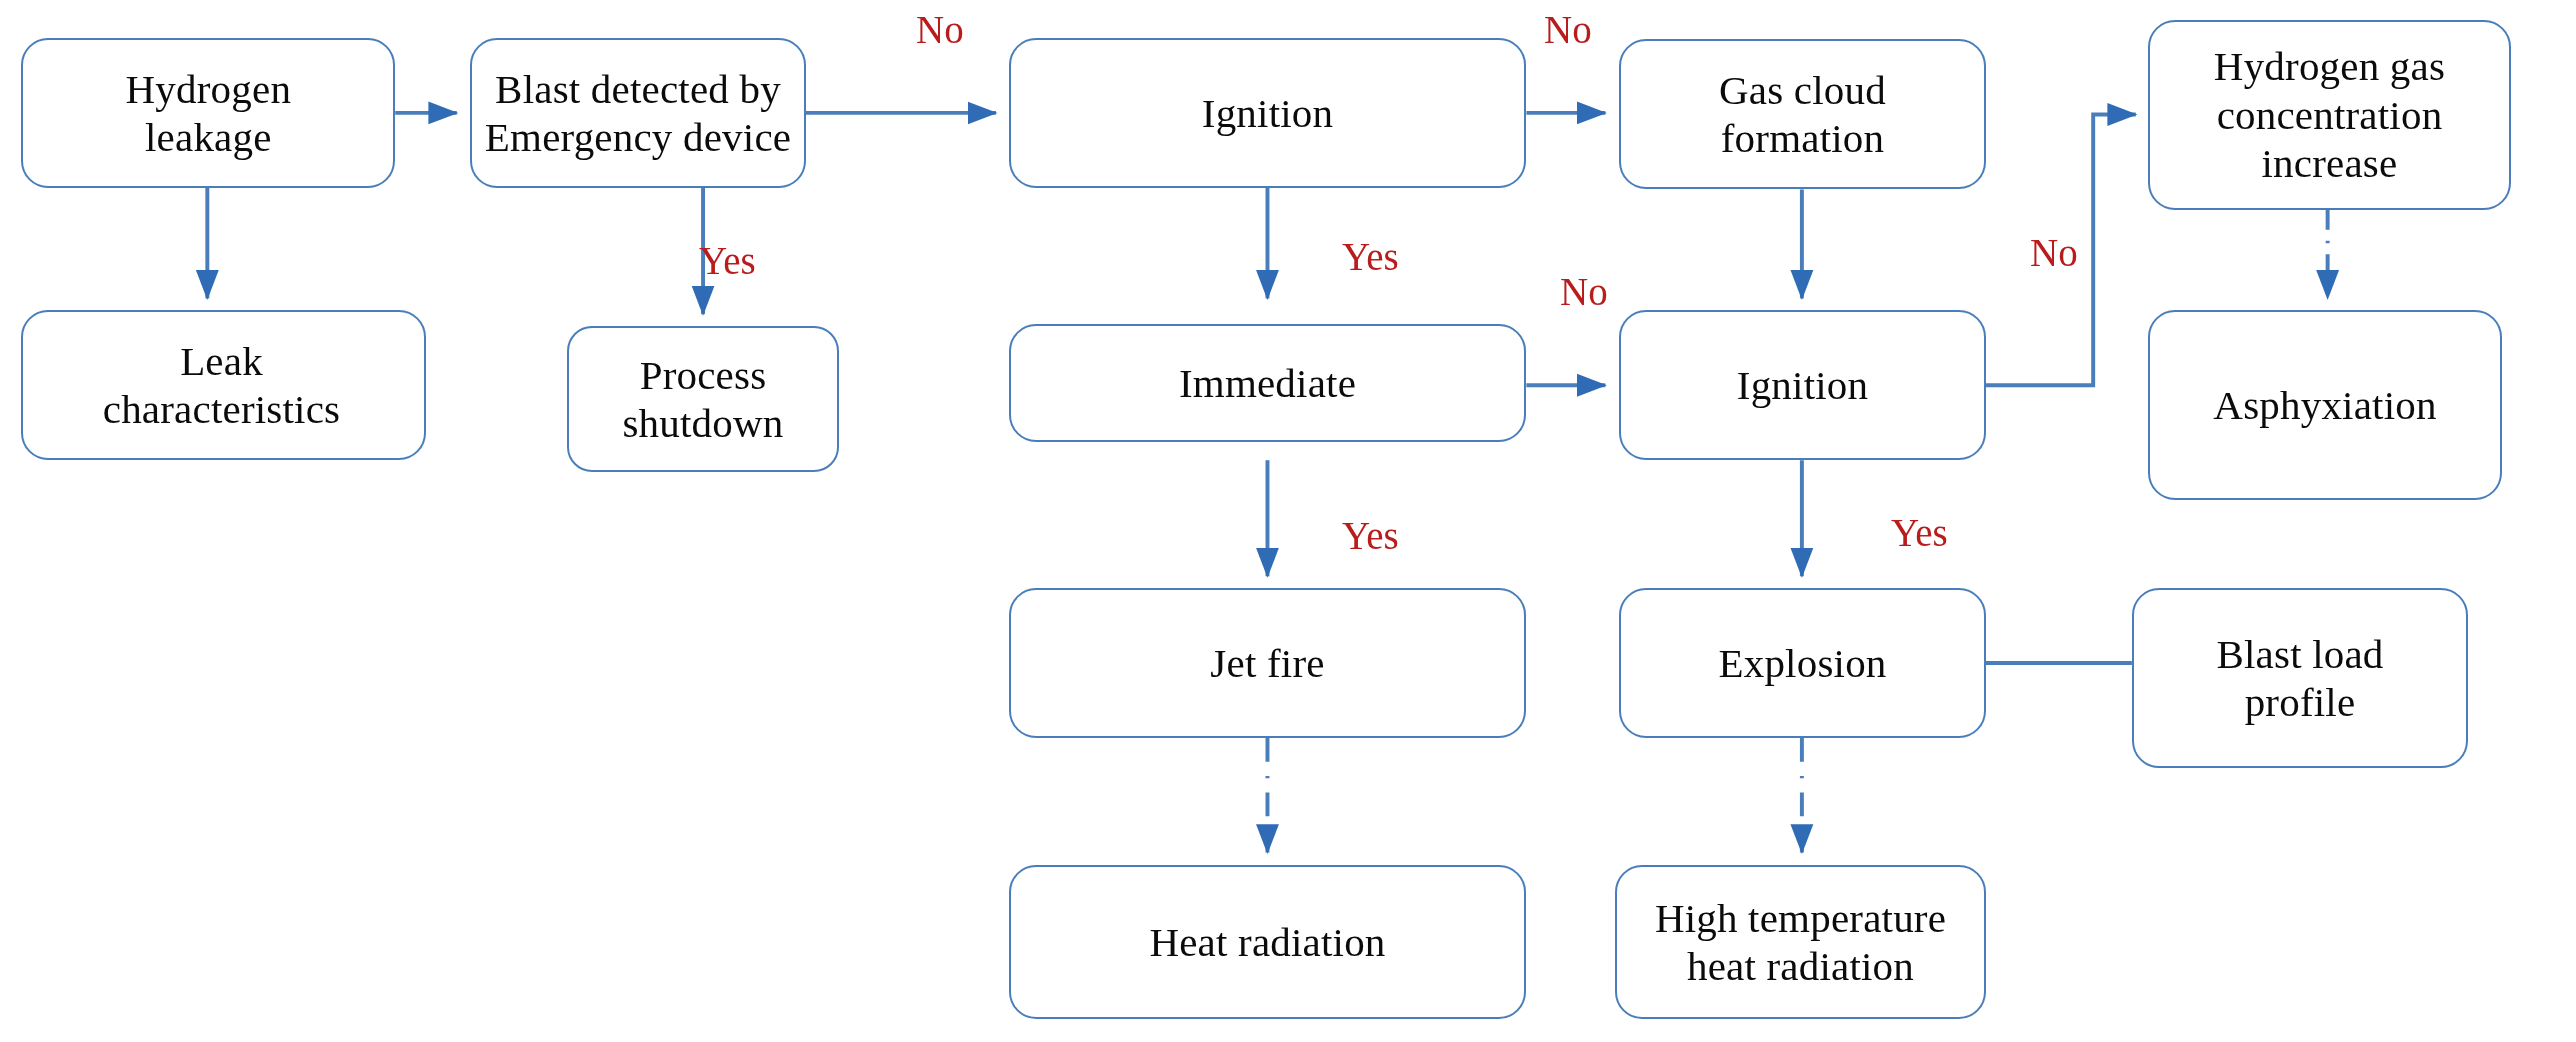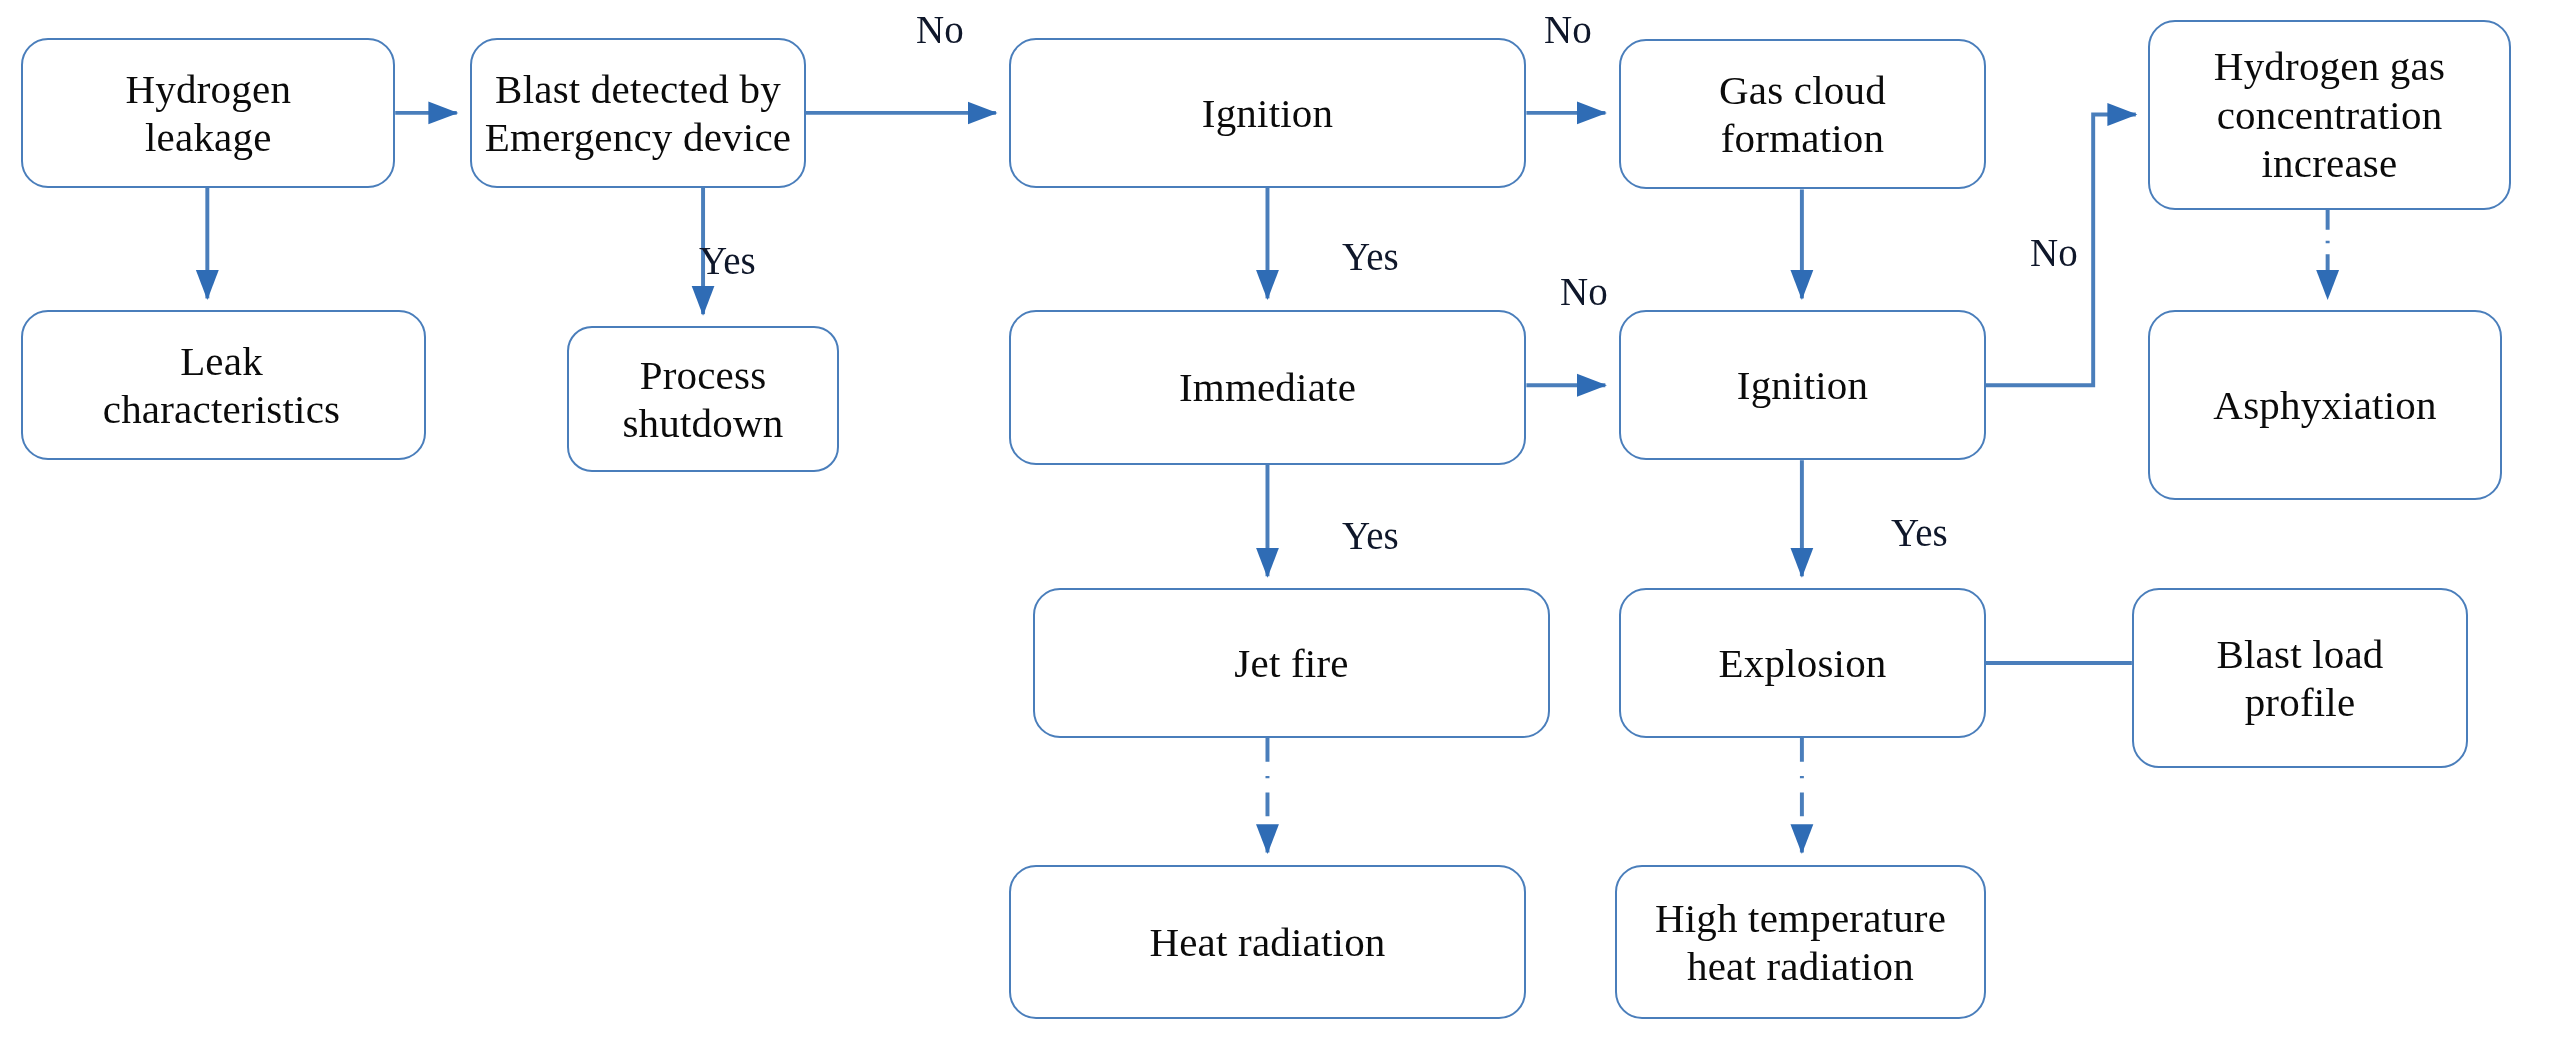--- a/index.html
+++ b/index.html
@@ -27,21 +27,21 @@
     text-align: center;
     color: #0b0b0b;
     font-size: 41px;
     line-height: 1.18;
     padding: 3.2px 11px;
     white-space: pre-line;
     letter-spacing: 0.2px;
   }
   .edge-label {
     position: absolute;
-    color: #0f172a;
+    color: #b91c1c;
     font-size: 39px;
     line-height: 1;
     white-space: nowrap;
     font-family: "Liberation Serif", "DejaVu Serif", serif;
     text-align: right;
   }
   svg.wires {
     position: absolute;
     left: 0;
     top: 0;
@@ -130,24 +130,24 @@
   <div class="node" style="left: 1009px; top: 38px; width: 517px; height: 150px;">Ignition</div>
   <div class="node" style="left: 1619px; top: 39px; width: 367px; height: 150px;">Gas cloud
 formation</div>
   <div class="node" style="left: 2148px; top: 20px; width: 363px; height: 190px;">Hydrogen gas
 concentration
 increase</div>
   <div class="node" style="left: 21px; top: 310px; width: 405px; height: 150px; padding-left: 7px;">Leak
 characteristics</div>
   <div class="node" style="left: 567px; top: 326px; width: 272px; height: 146px; border-radius: 25px;">Process
 shutdown</div>
-  <div class="node" style="left: 1009px; top: 310px; width: 517px; height: 155px;">Immediate</div>
+  <div class="node" style="left: 1009px; top: 324px; width: 517px; height: 118px;">Immediate</div>
   <div class="node" style="left: 1619px; top: 310px; width: 367px; height: 150px;">Ignition</div>
   <div class="node" style="left: 2148px; top: 310px; width: 354px; height: 190px;">Asphyxiation</div>
-  <div class="node" style="left: 1009px; top: 588px; width: 517px; height: 150px; margin-left: 24px;">Jet fire</div>
+  <div class="node" style="left: 1009px; top: 588px; width: 517px; height: 150px;">Jet fire</div>
   <div class="node" style="left: 1619px; top: 588px; width: 367px; height: 150px;">Explosion</div>
   <div class="node" style="left: 2132px; top: 588px; width: 336px; height: 180px;">Blast load
 profile</div>
   <div class="node" style="left: 1009px; top: 865px; width: 517px; height: 154px;">Heat radiation</div>
   <div class="node" style="left: 1615px; top: 865px; width: 371px; height: 154px;">High temperature
 heat radiation</div>
 
   <div class="edge-label" style="left: 916px; top: 9.5px;">No</div>
   <div class="edge-label" style="left: 699px; top: 241px;">Yes</div>
   <div class="edge-label" style="left: 1544px; top: 9.5px;">No</div>

